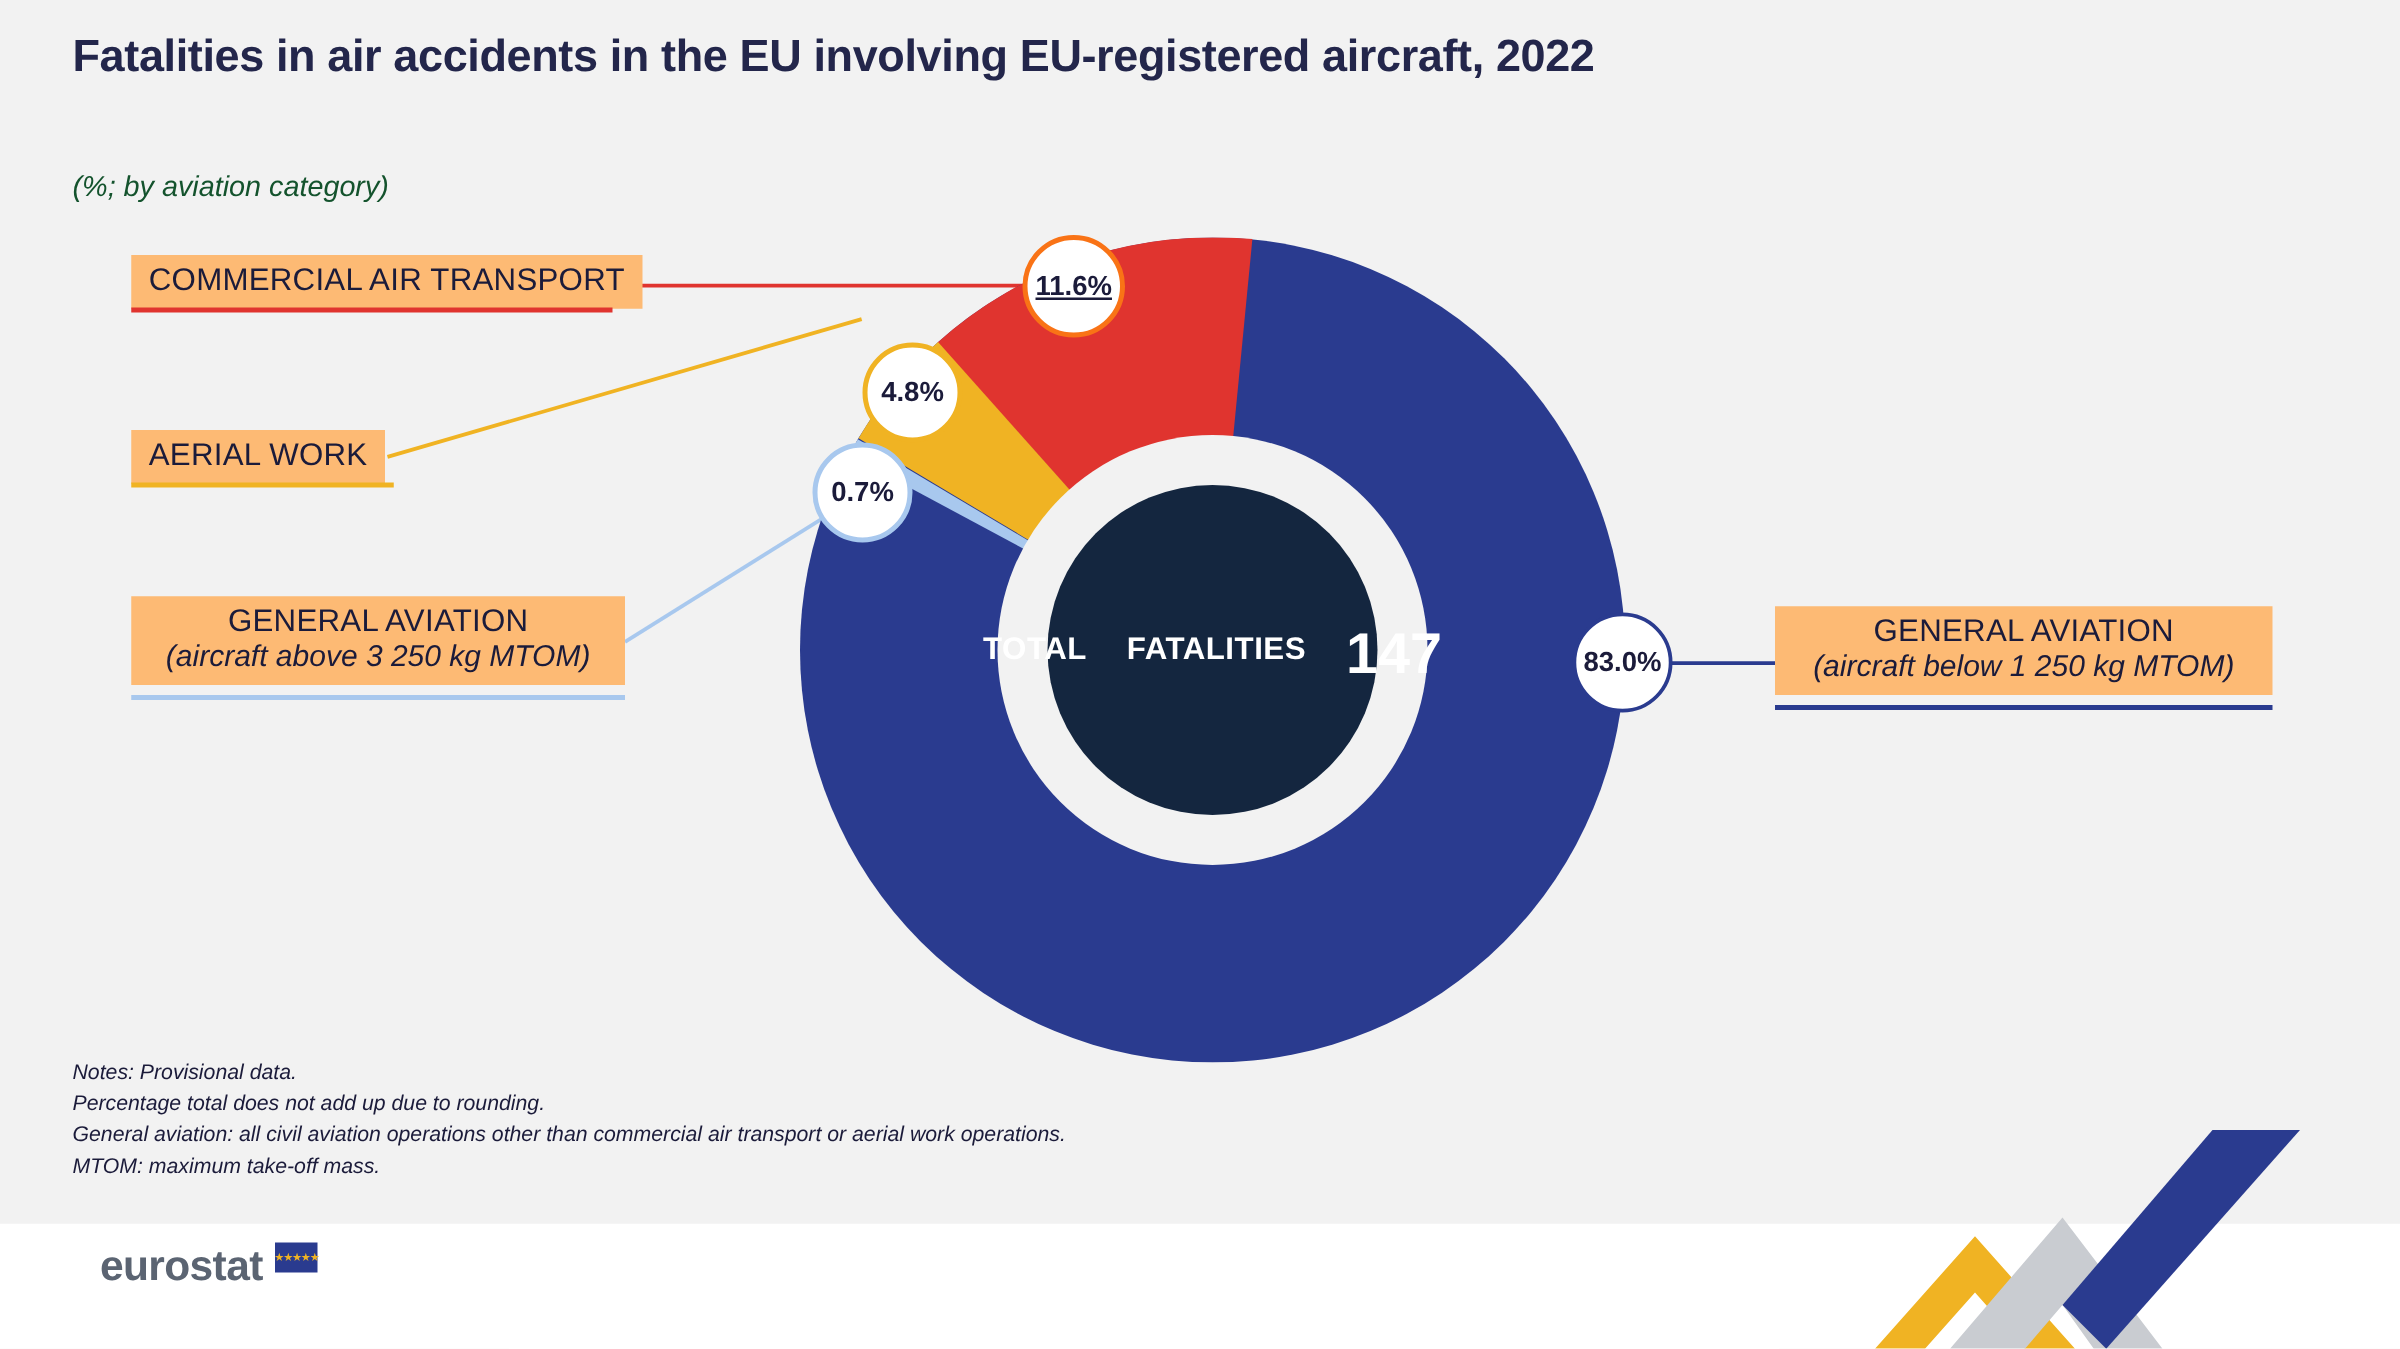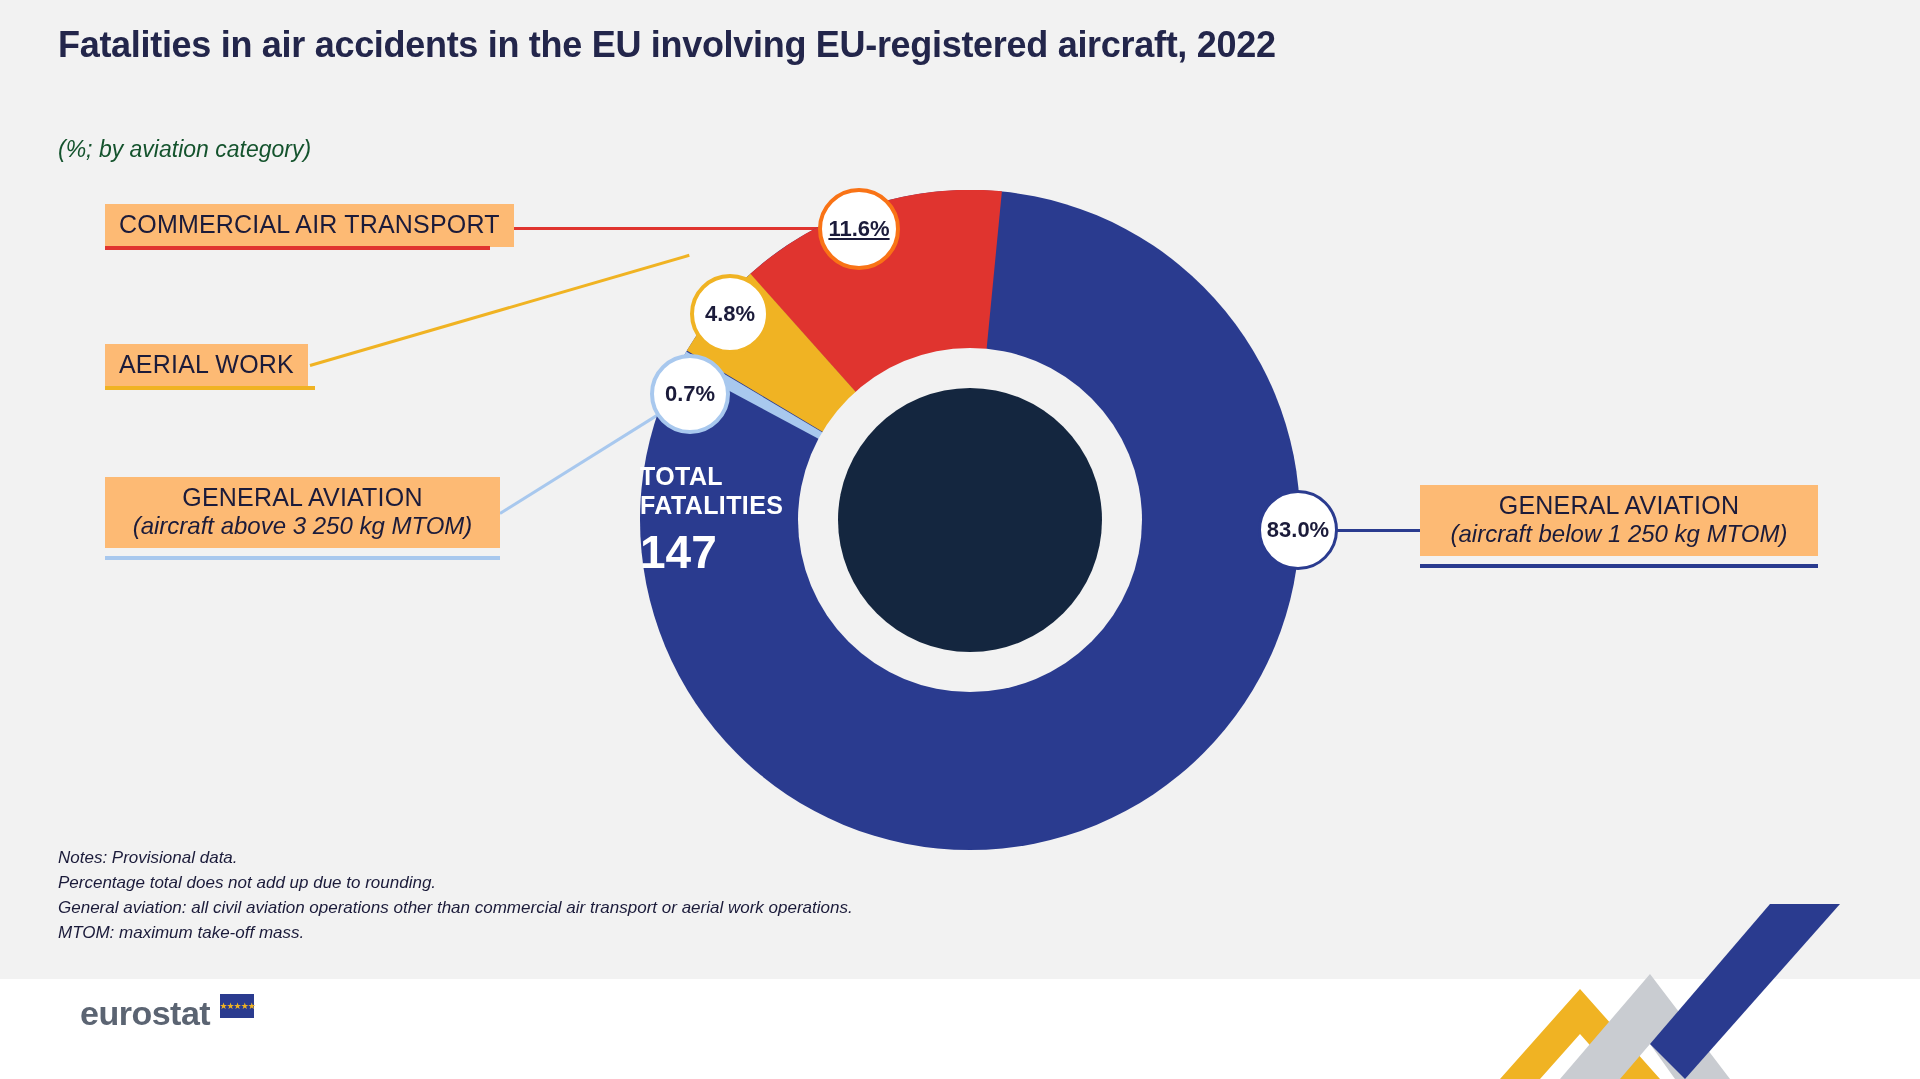--- a/index.html
+++ b/index.html
@@ -49,24 +49,25 @@
     height: 660px;
   }
   #donut-svg { display: block; }
   .center-disc-label {
     position: absolute;
     left: 640px;
     top: 190px;
     width: 660px;
     height: 660px;
     display: flex;
-    flex-direction: column;
-    align-items: flex-start;
+    flex-direction: row;
+    align-items: center;
     justify-content: center;
     pointer-events: none;
+    gap: 32px;
   }
   .center-text {
     color: #ffffff;
     font-size: 25px;
     font-weight: bold;
     line-height: 1.18;
     text-align: center;
     letter-spacing: 0.4px;
   }
   .center-value {

